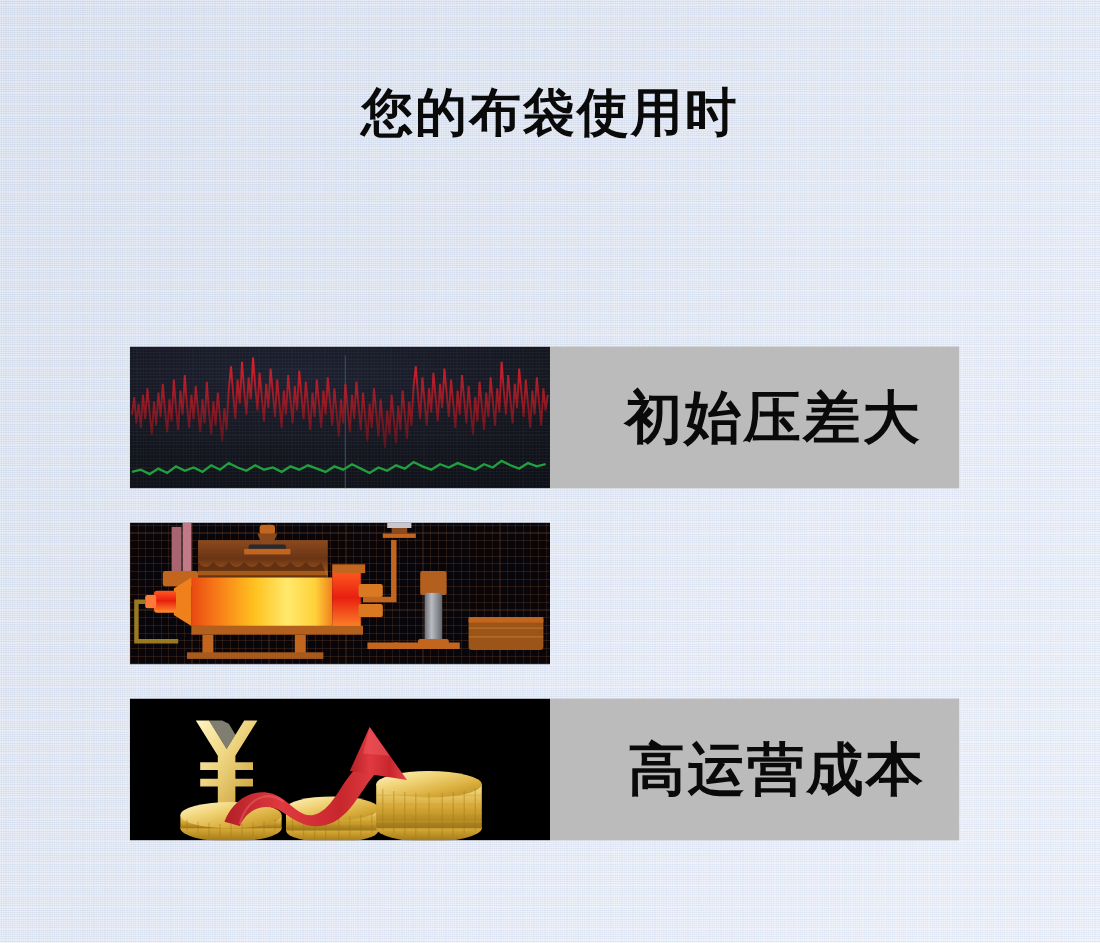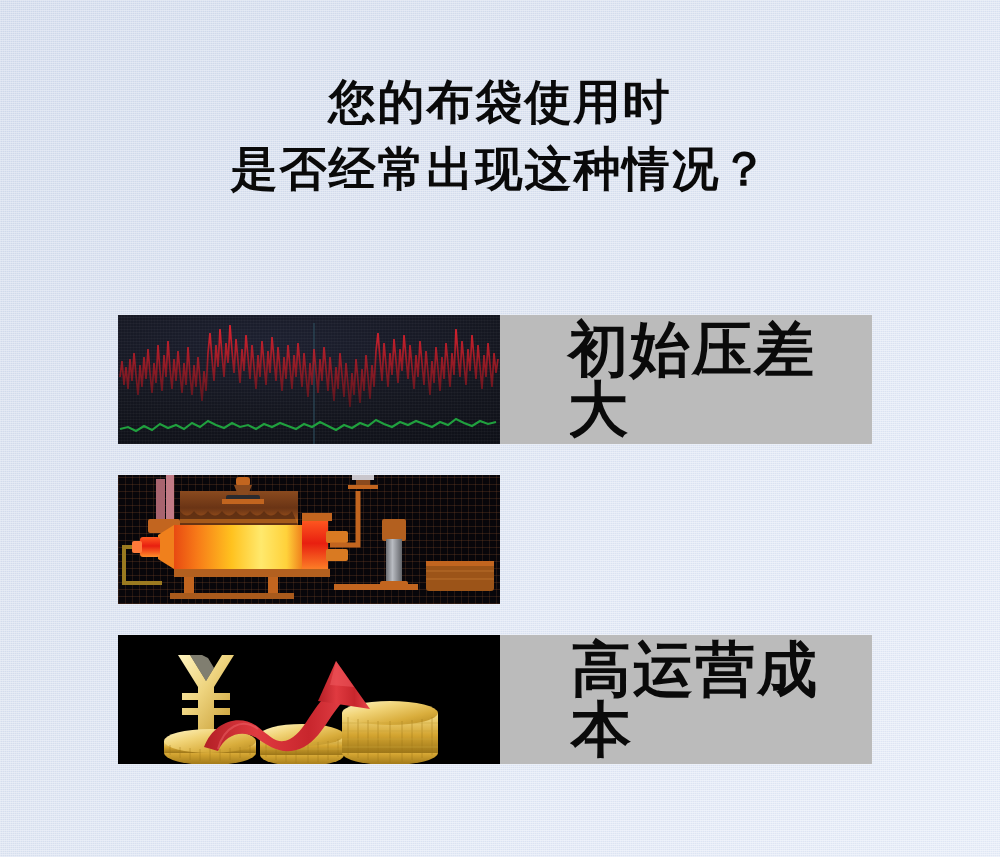--- a/index.html
+++ b/index.html
@@ -80,21 +80,21 @@
   .label-panel {
     flex: 1 1 auto;
     background: #bbbbbb;
     display: flex;
     align-items: center;
     height: 129px;
   }
   .label-text {
     color: #0a0a0a;
     font-weight: 700;
-    font-size: 60px;
+    font-size: 52px;
     letter-spacing: 2px;
     padding-left: 68px;
     line-height: 1;
   }
   .row-3 .label-text { padding-left: 71px; }
 
   
   .chart-bg {
     position: absolute;
     inset: 0;
@@ -135,21 +135,20 @@
   }
   .coins-svg { position: absolute; inset: 0; }
 </style>
 </head>
 <body>
 
 <div id="page">
 
   <div class="headline">
     <span class="headline-line l1">您的布袋使用时</span>
-    <span class="headline-line l2">是否经常出现这种情况？</span>
   </div>
 
   <div class="rows">
 
     <div class="row row-1">
       <div class="thumb">
         <div class="chart-bg"></div>
         <svg class="chart-svg" viewBox="0 0 382 129" preserveAspectRatio="none">
           <defs>
             <linearGradient id="redFade" x1="0" y1="0" x2="0" y2="1">

